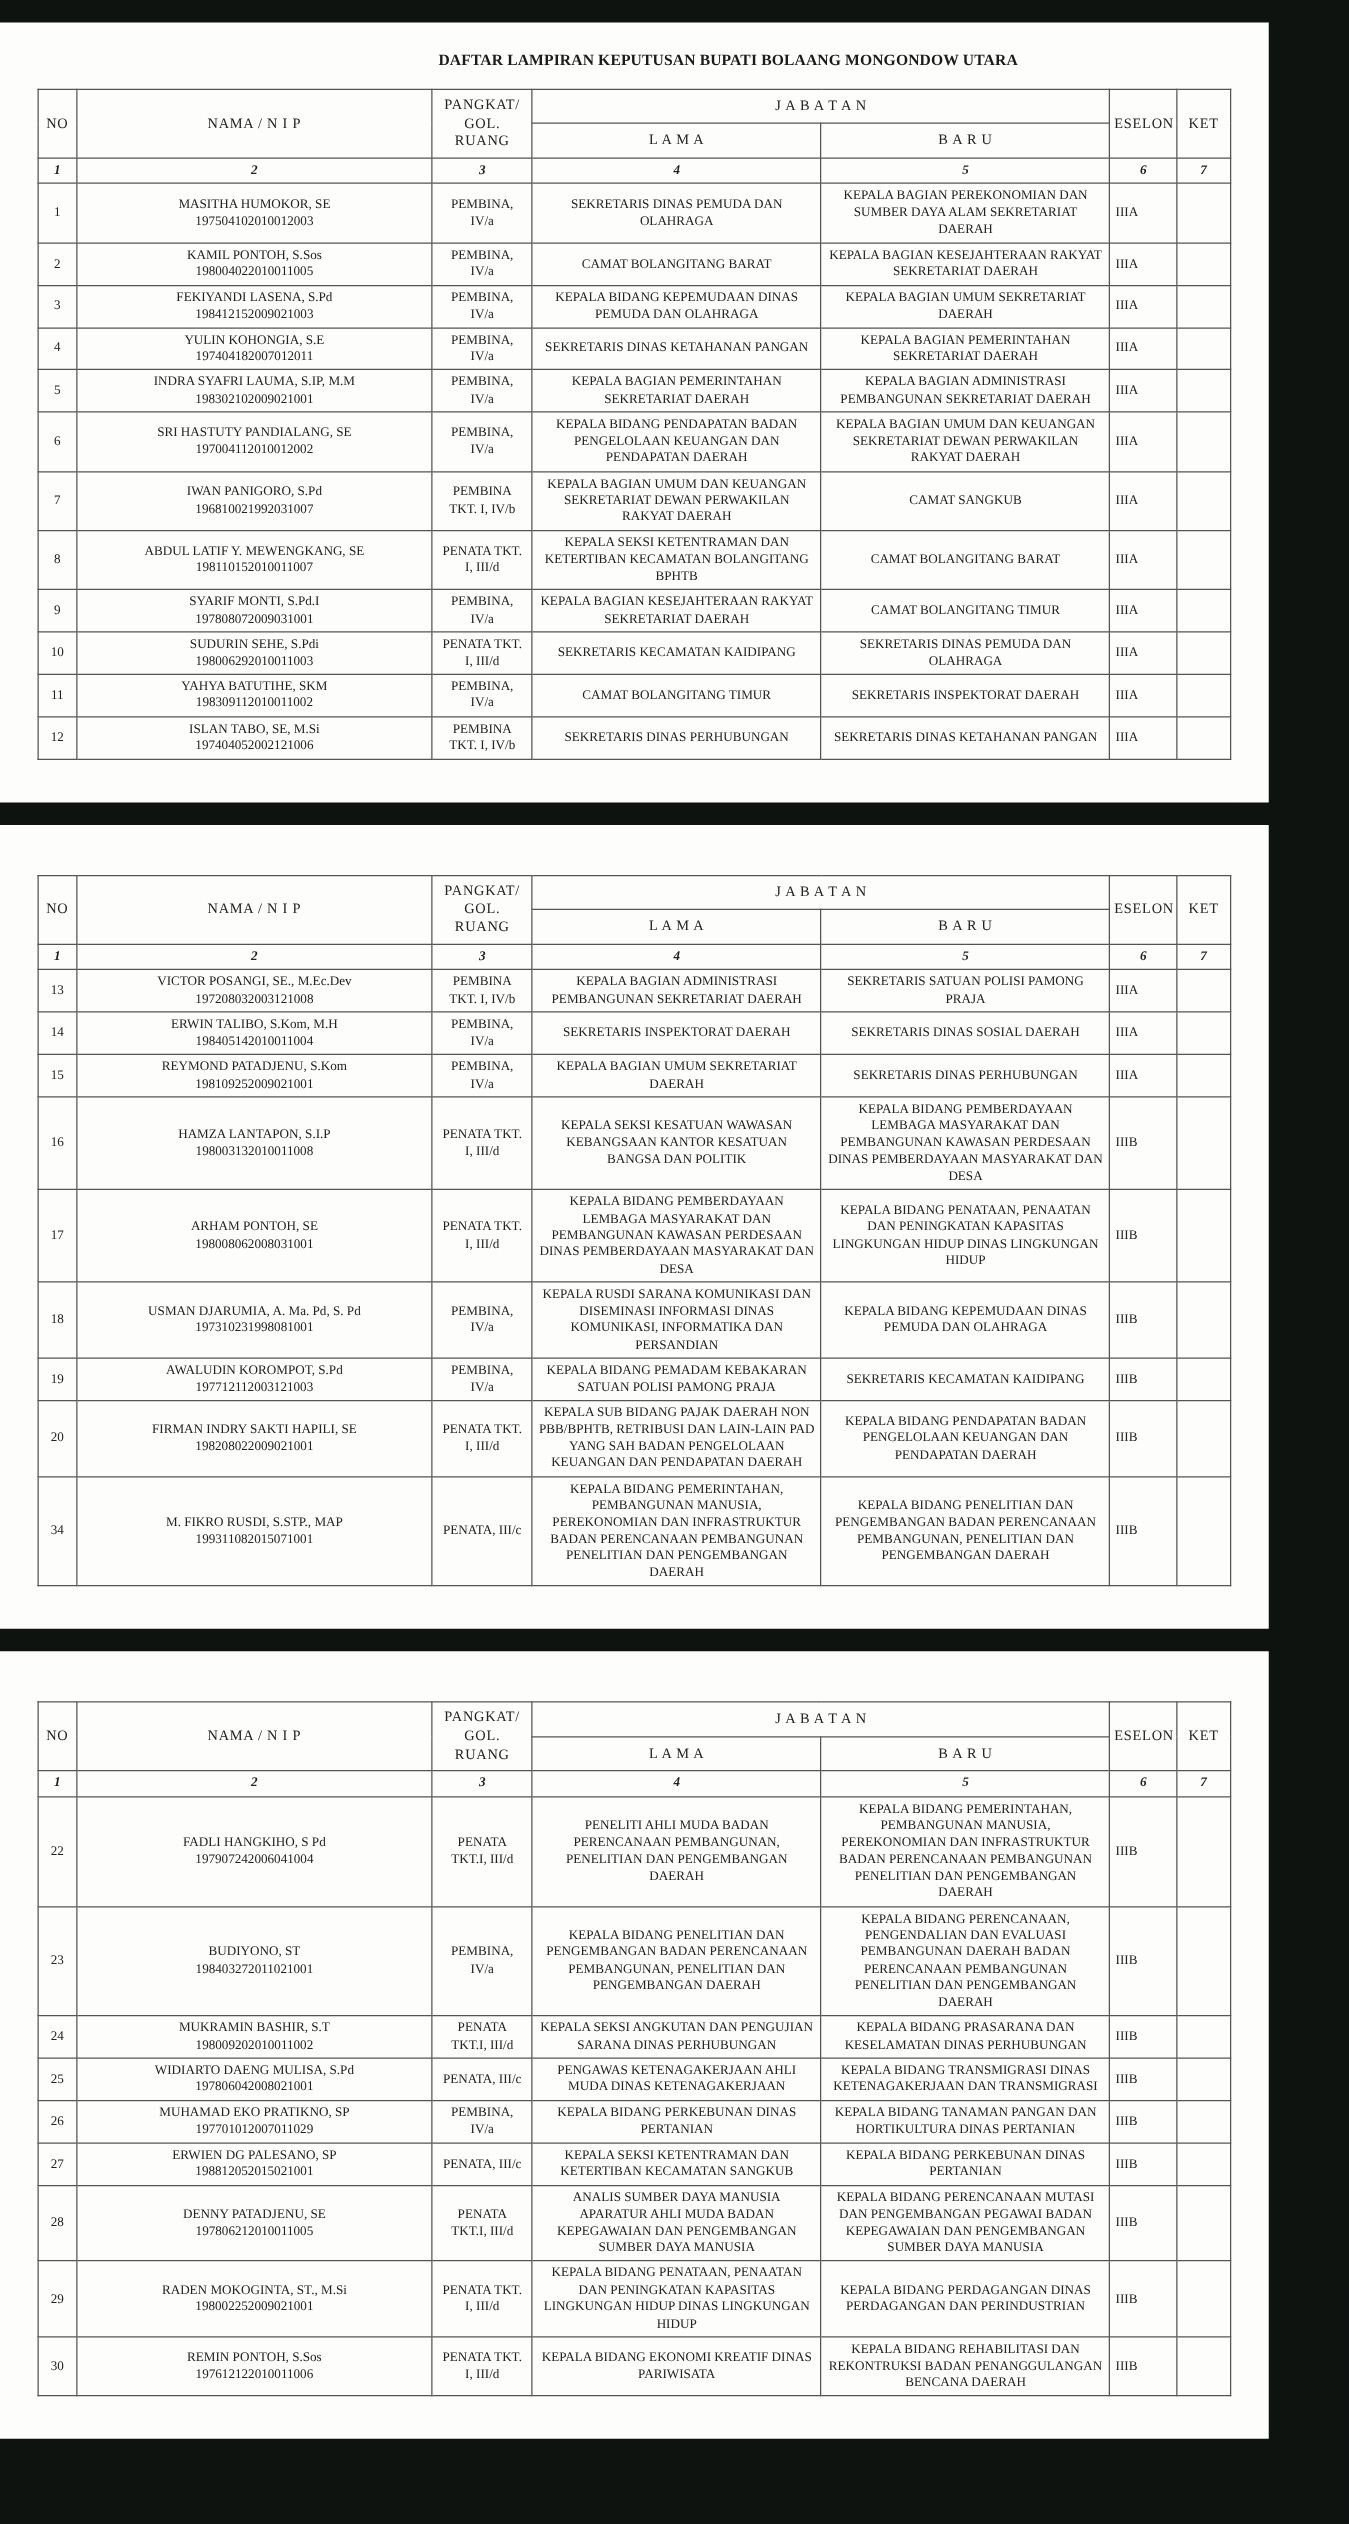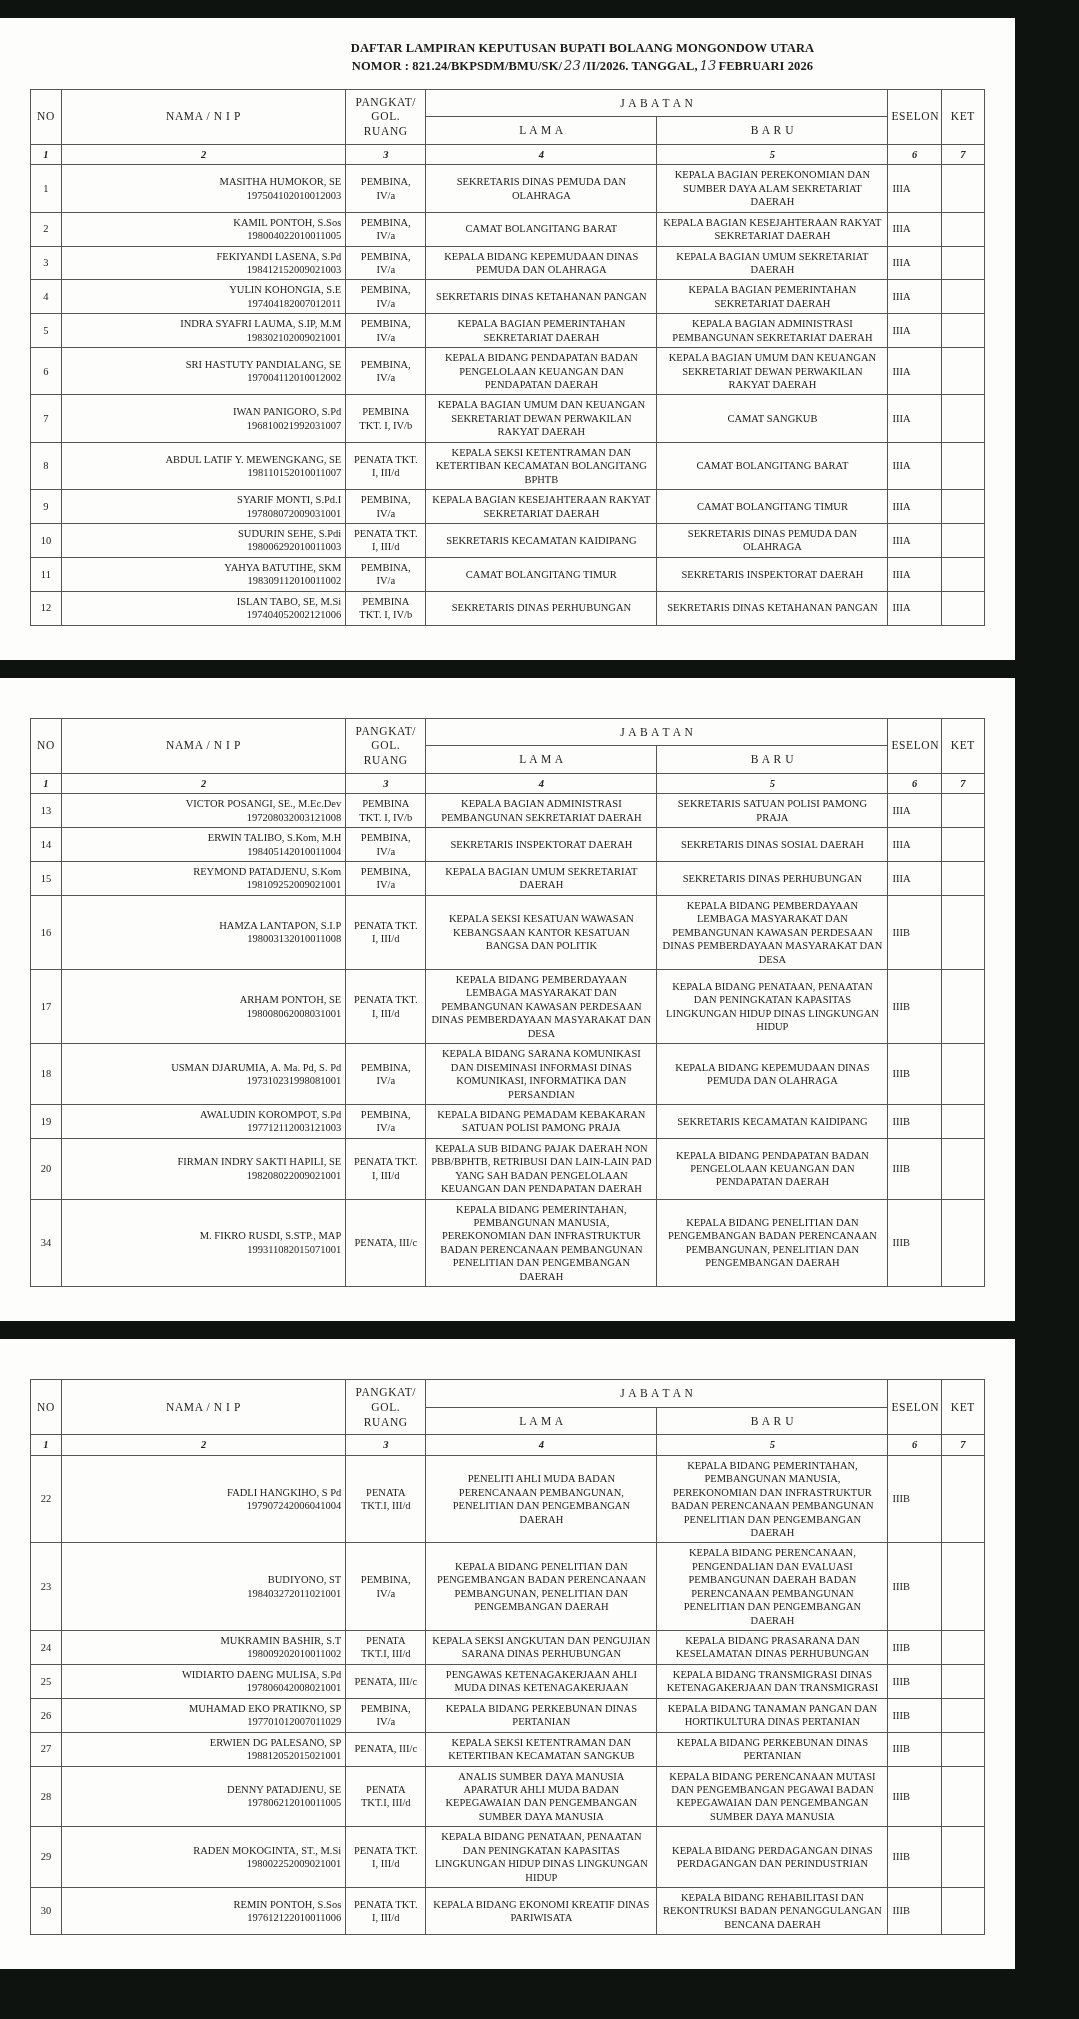--- a/index.html
+++ b/index.html
@@ -84,21 +84,21 @@
     font-size: 11px;
     padding: 2px 3px;
   }
   td.c-no {
     text-align: center;
     font-size: 11px;
     vertical-align: bottom;
     padding-bottom: 5px;
   }
   td.c-name {
-    text-align: right;
+    text-align: center;
     padding-left: 7px;
     font-size: 11px;
     line-height: 1.45;
   }
   td.c-name .nip { display: block; }
   td.c-rank, td.c-old, td.c-new {
     text-align: center;
   }
   td.c-esel, td.c-ket {
     text-align: left;
@@ -118,23 +118,20 @@
 <body>
 
 <div class="scan-stack">
 
   <div class="page-gap"></div>
 
   <div class="page pg1">
     <div class="page-inner">
       <div class="doc-head">
         <div class="line">DAFTAR LAMPIRAN KEPUTUSAN BUPATI BOLAANG MONGONDOW UTARA</div>
-        <div class="line">
-          <span>NOMOR : 821.24/BKPSDM/BMU/SK/</span><span class="hand">23</span><span>/II/2026. TANGGAL,</span><span class="hand">13</span><span>FEBRUARI 2026</span>
-        </div>
       </div>
       <table class="reg">
         <colgroup>
           <col class="w-no">
             <col class="w-name">
             <col class="w-rank">
           <col class="w-old">
             <col class="w-new">
             <col class="w-esel">
             <col class="w-ket">
@@ -356,21 +353,21 @@
               <td class="c-rank">PENATA TKT.<br>I, III/d</td>
               <td class="c-old">KEPALA BIDANG PEMBERDAYAAN LEMBAGA MASYARAKAT DAN PEMBANGUNAN KAWASAN PERDESAAN DINAS PEMBERDAYAAN MASYARAKAT DAN DESA</td>
               <td class="c-new">KEPALA BIDANG PENATAAN, PENAATAN DAN PENINGKATAN KAPASITAS LINGKUNGAN HIDUP DINAS LINGKUNGAN HIDUP</td>
               <td class="c-esel">IIIB</td>
               <td class="c-ket"></td>
             </tr>
             <tr>
               <td class="c-no">18</td>
               <td class="c-name">USMAN DJARUMIA, A. Ma. Pd, S. Pd<span class="nip">197310231998081001</span></td>
               <td class="c-rank">PEMBINA,<br>IV/a</td>
-              <td class="c-old">KEPALA BIDANG SARANA KOMUNIKASI DAN DISEMINASI INFORMASI DINAS KOMUNIKASI, INFORMATIKA DAN PERSANDIAN</td>
+              <td class="c-old">KEPALA RUSDI SARANA KOMUNIKASI DAN DISEMINASI INFORMASI DINAS KOMUNIKASI, INFORMATIKA DAN PERSANDIAN</td>
               <td class="c-new">KEPALA BIDANG KEPEMUDAAN DINAS PEMUDA DAN OLAHRAGA</td>
               <td class="c-esel">IIIB</td>
               <td class="c-ket"></td>
             </tr>
             <tr>
               <td class="c-no">19</td>
               <td class="c-name">AWALUDIN KOROMPOT, S.Pd<span class="nip">197712112003121003</span></td>
               <td class="c-rank">PEMBINA,<br>IV/a</td>
               <td class="c-old">KEPALA BIDANG PEMADAM KEBAKARAN SATUAN POLISI PAMONG PRAJA</td>
               <td class="c-new">SEKRETARIS KECAMATAN KAIDIPANG</td>

